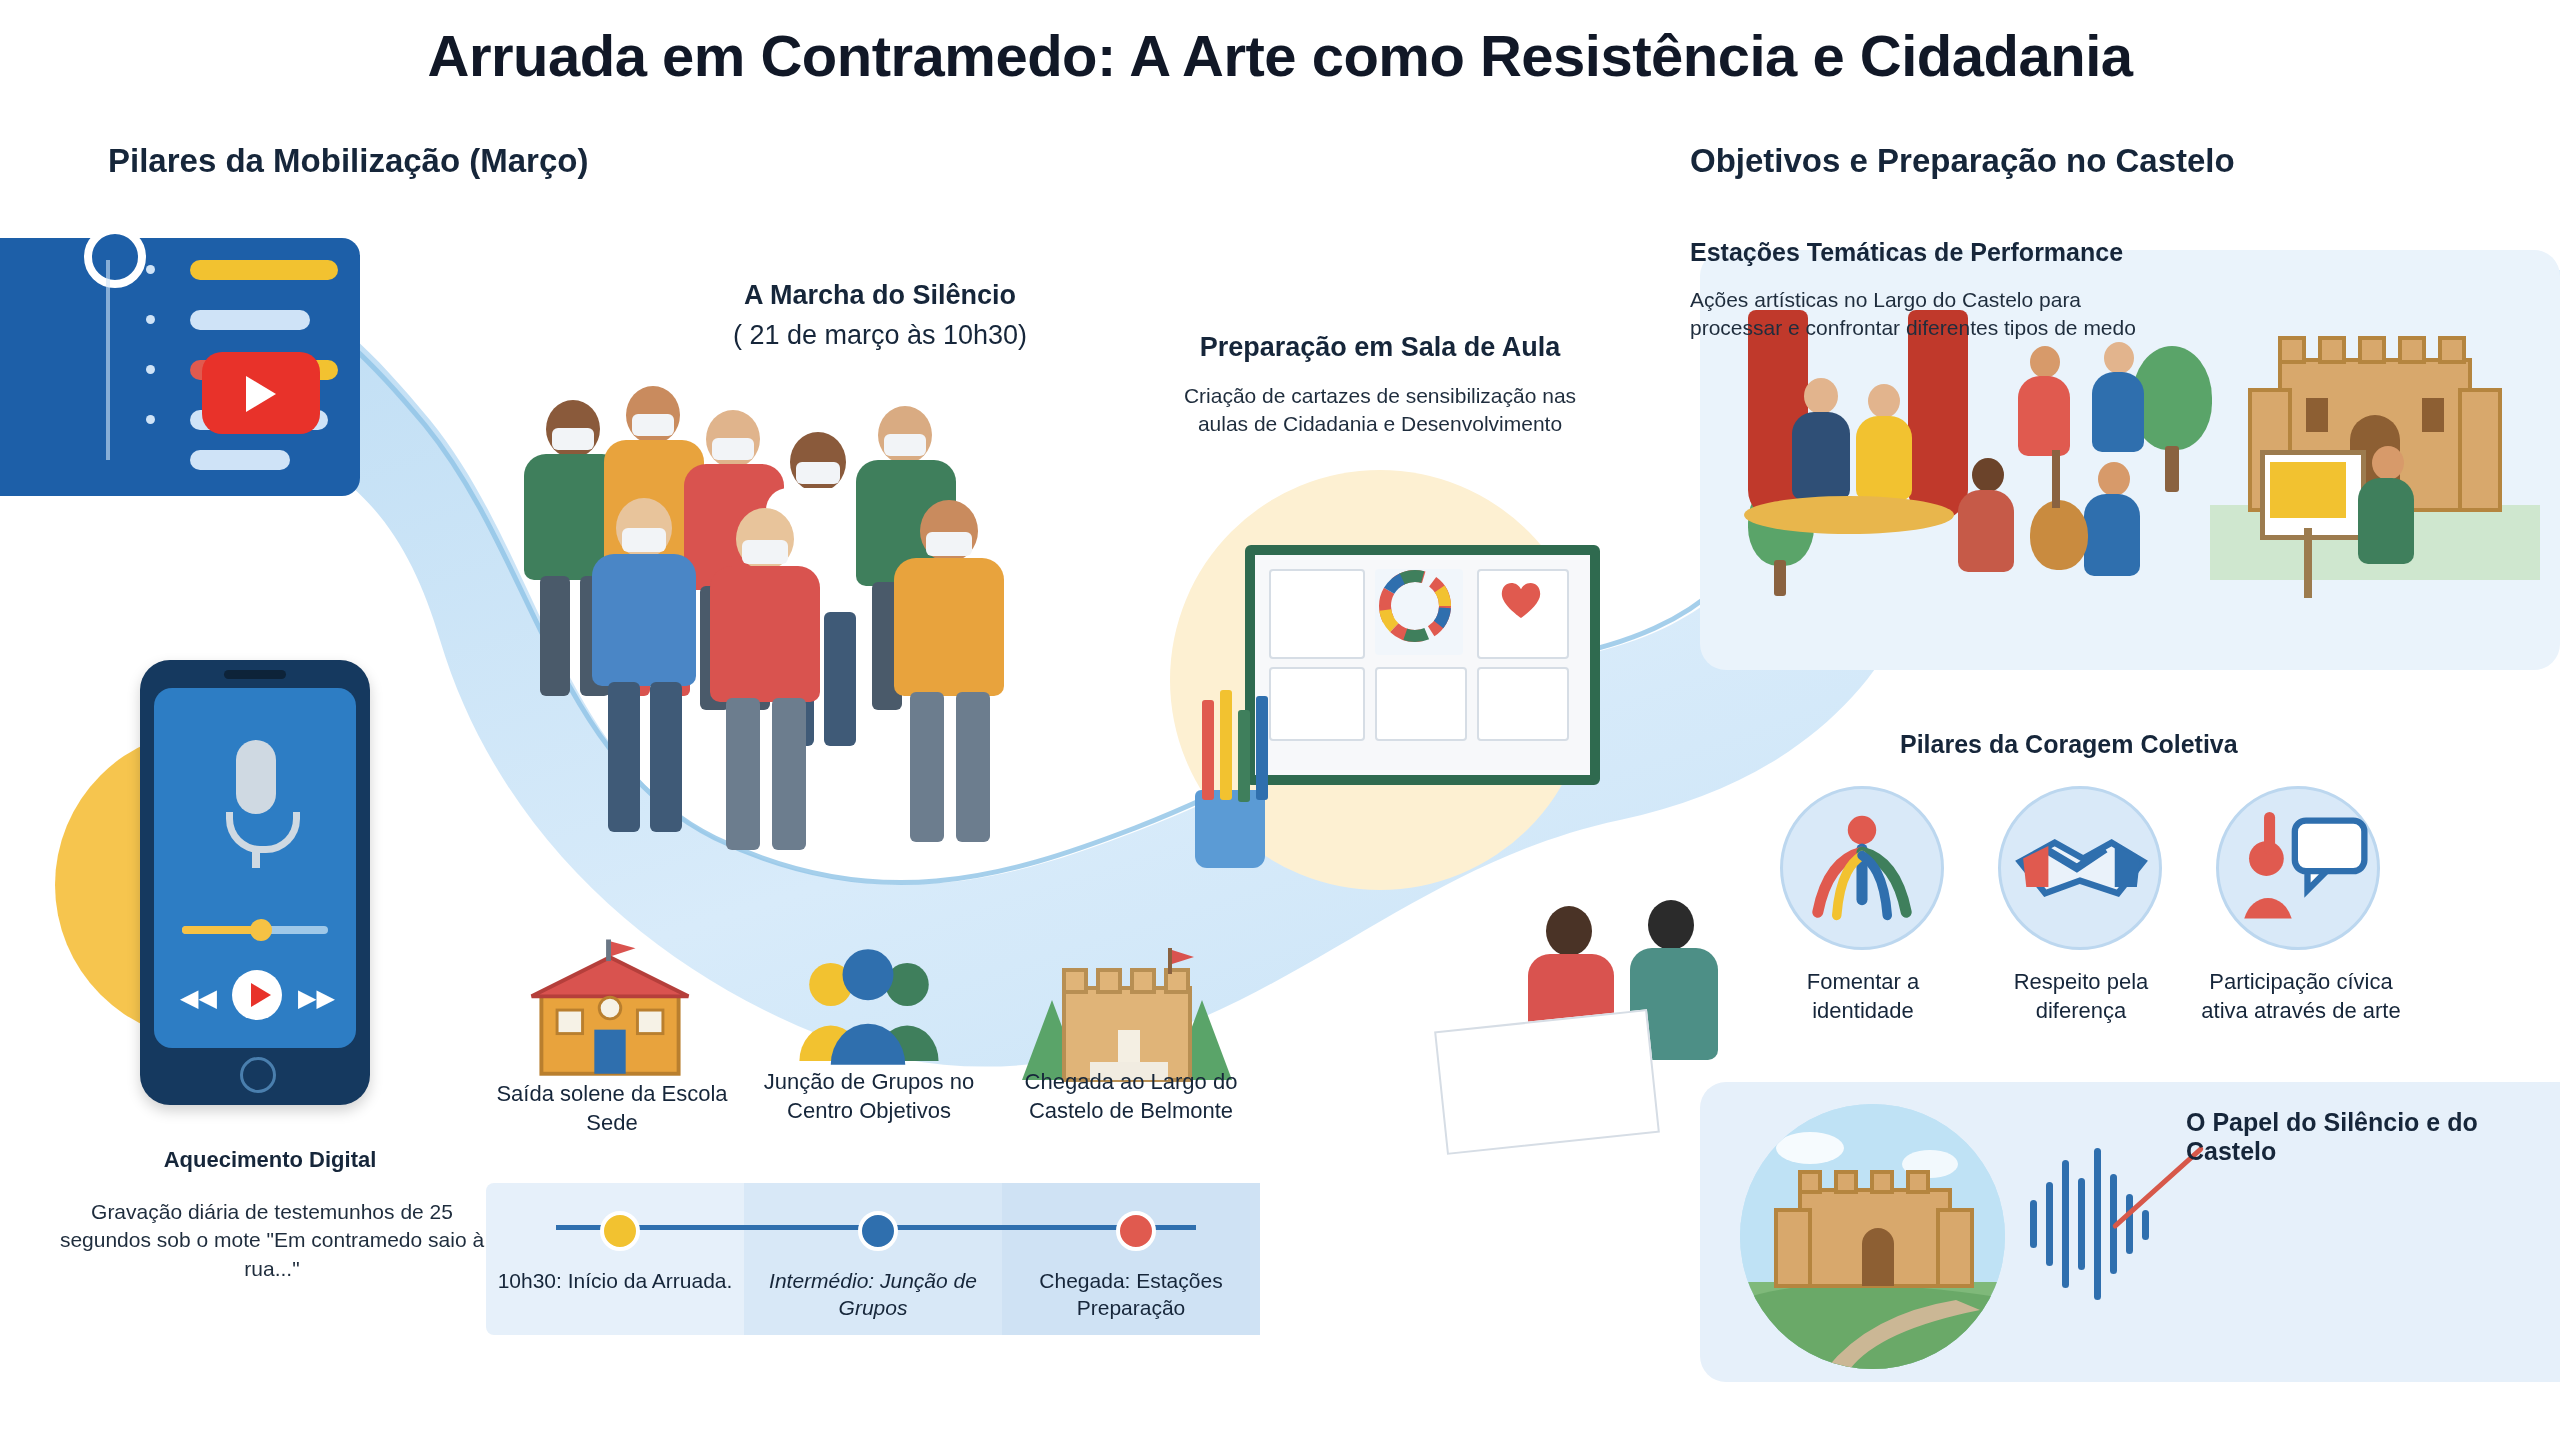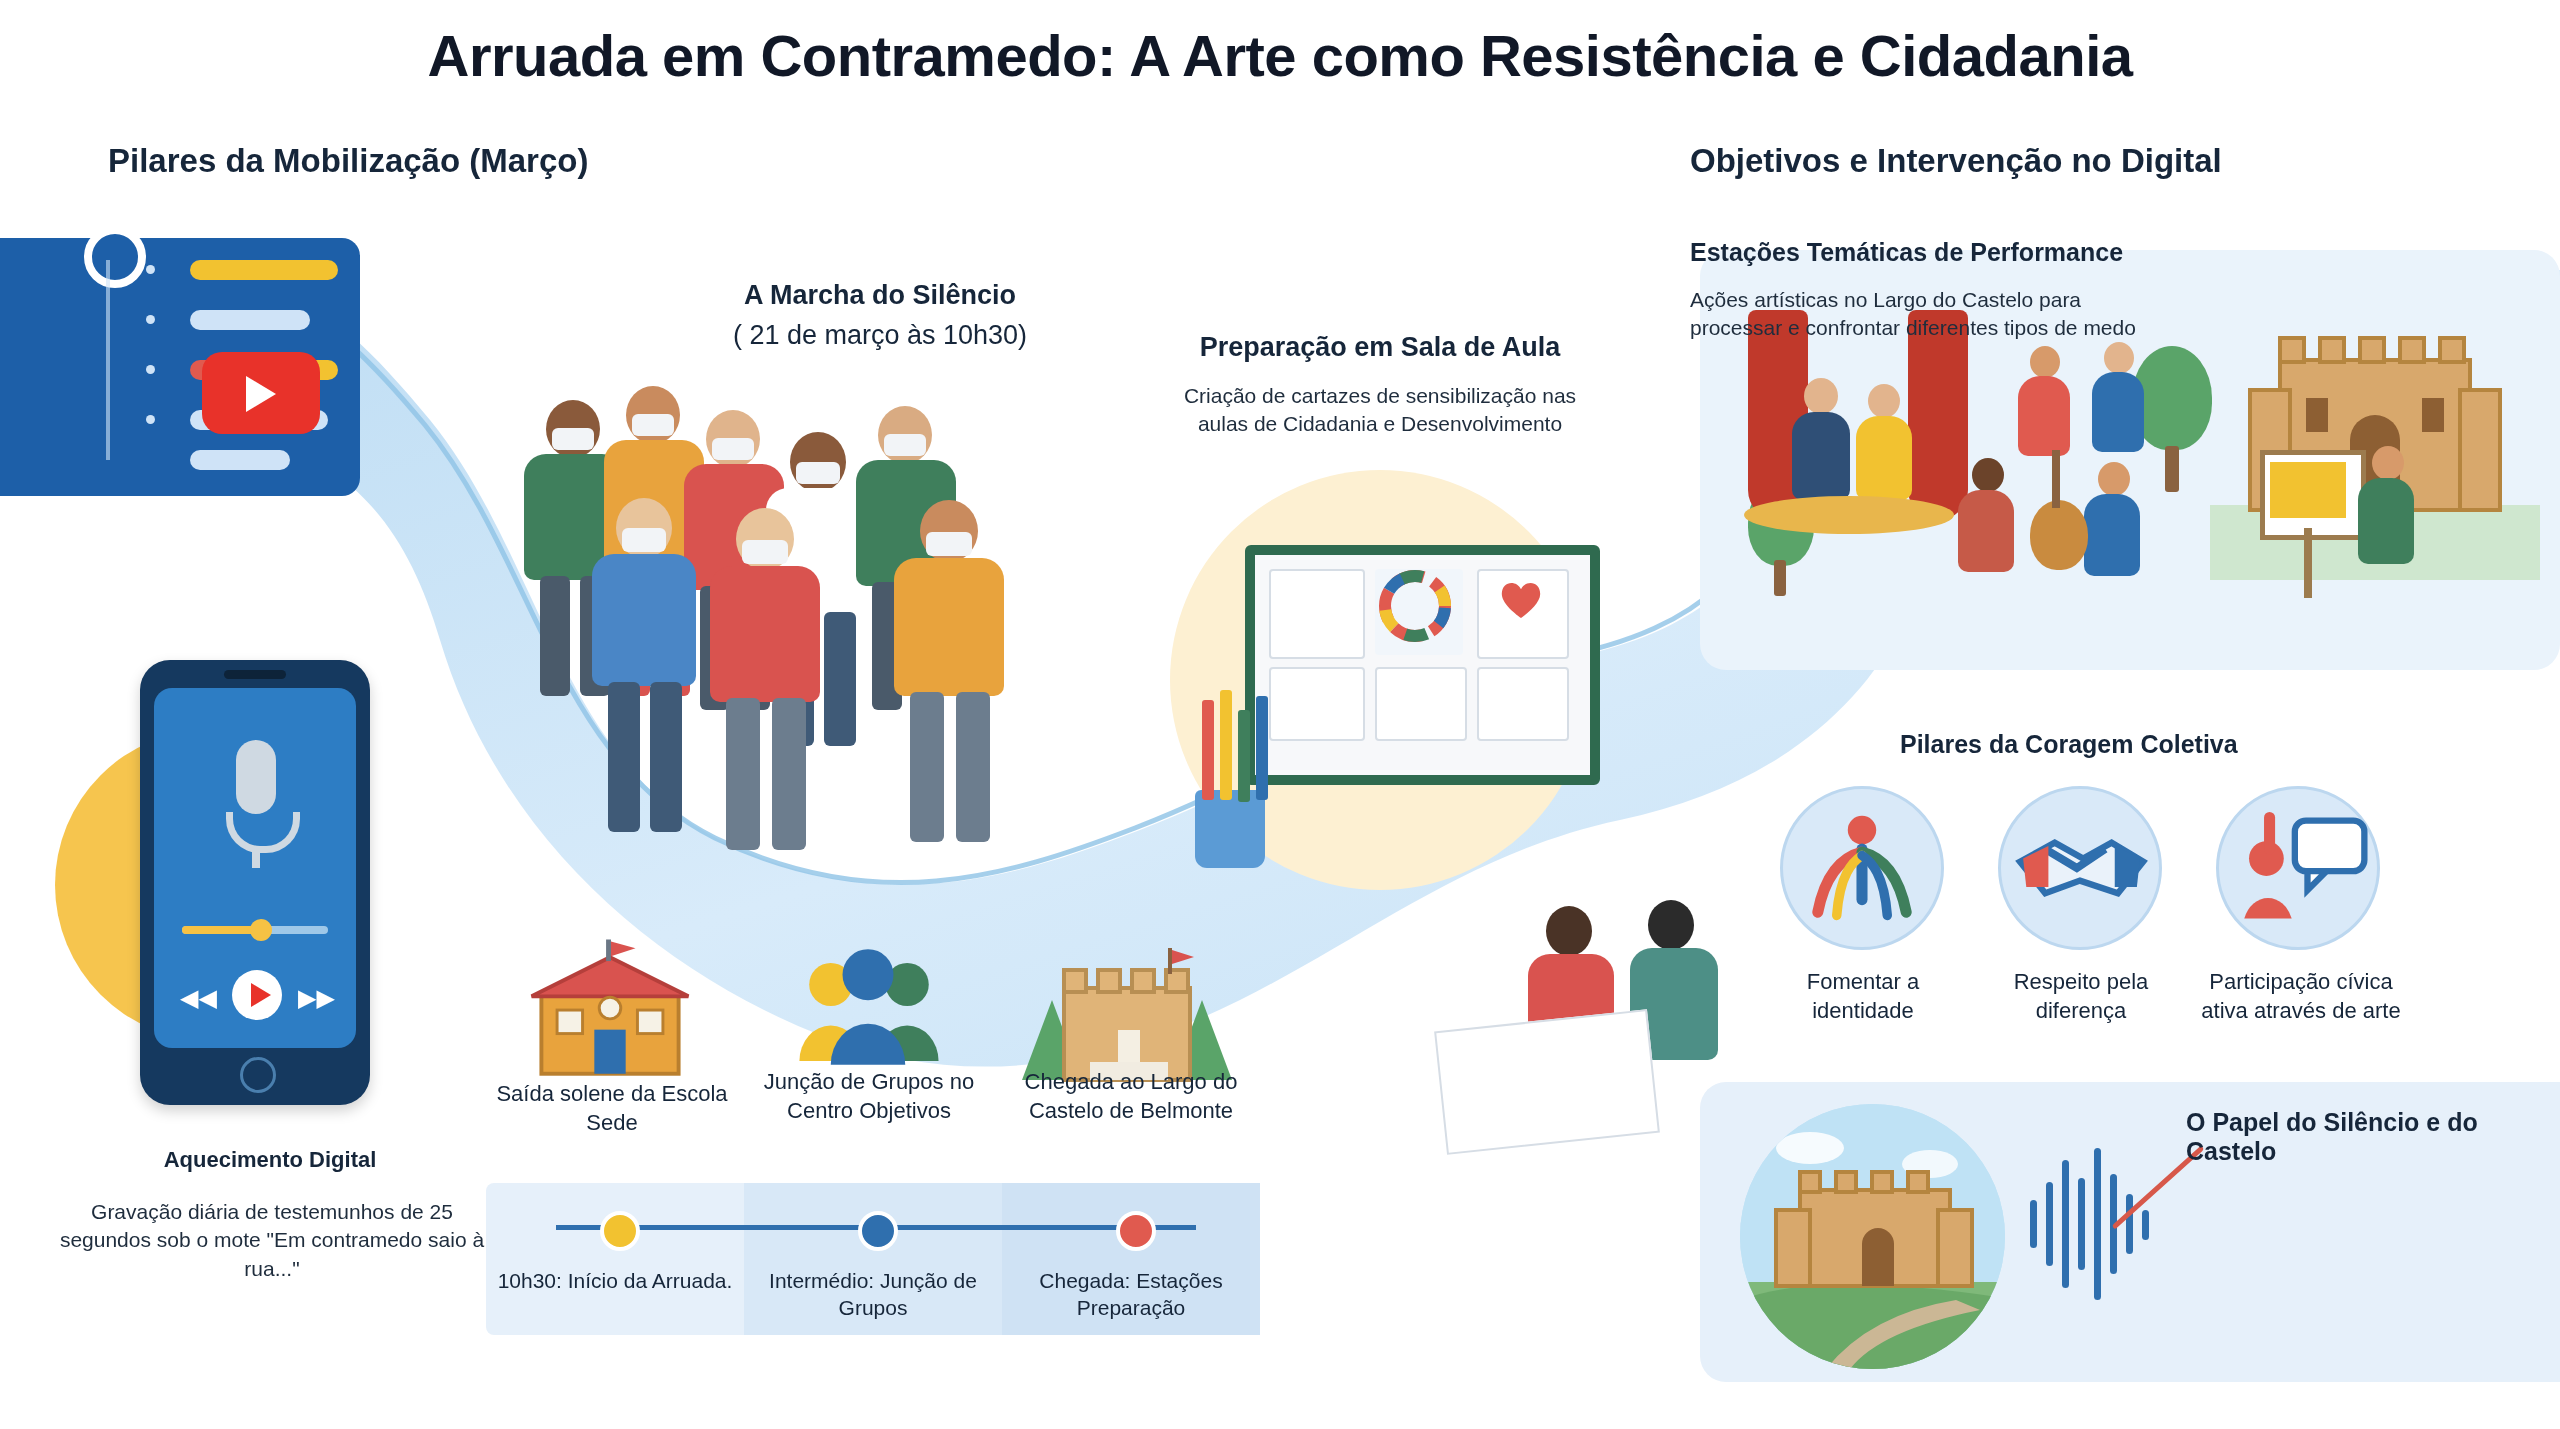--- a/index.html
+++ b/index.html
@@ -245,21 +245,21 @@
              L2560,270 L2560,430 L2030,430 C1960,455 1950,530 1905,620 C1855,720 1760,790 1620,820
              C1470,852 1370,935 1240,1000 C1100,1070 960,1090 820,1035 C660,972 500,840 440,640
              C392,478 300,400 0,405 Z" fill="url(#gradRiver)"></path>
     <path d="M0,250 C250,243 325,305 425,425 C535,560 555,758 715,838 C875,916 1005,878 1135,828
              C1285,770 1395,688 1555,658 C1715,628 1755,558 1795,468 C1835,378 1895,298 2005,268" fill="none" stroke="#8fc3e6" stroke-width="5" opacity=".8"></path>
   </svg>
 
   <div class="main-title">Arruada em Contramedo: A Arte como Resistência e Cidadania</div>
 
   <div class="section-heading" id="heading-left">Pilares da Mobilização (Março)</div>
-  <div class="section-heading" id="heading-right">Objetivos e Intervenção no Digital</div>
+  <div class="section-heading" id="heading-right">Objetivos e Preparação no Castelo</div>
 
   <div class="panel-topleft">
     <div class="ring"></div>
     <div class="dotline"></div>
     <div class="bar" style="left:190px; top:22px;  width:148px; background:#f2c230;"></div>
     <div class="bar" style="left:190px; top:72px;  width:120px; background:#cfe3f7;"></div>
     <div class="bar" style="left:190px; top:122px; width:70px;  background:#e05a4f;"></div>
     <div class="bar" style="left:266px; top:122px; width:72px;  background:#f2c230;"></div>
     <div class="bar" style="left:190px; top:172px; width:138px; background:#cfe3f7;"></div>
     <div class="bar" style="left:190px; top:212px; width:100px; background:#cfe3f7;"></div>
@@ -432,21 +432,21 @@
   </div>
 
   <div class="timeline">
     <div class="tl-seg mid" style="left:258px; width:258px;"></div>
     <div class="tl-seg end" style="left:516px; width:258px;"></div>
     <div class="tl-line"></div>
     <div class="tl-dot" style="left:114px; background:#f2c230;"></div>
     <div class="tl-dot" style="left:372px; background:#2f6fae;"></div>
     <div class="tl-dot" style="left:630px; background:#e05a4f;"></div>
     <div class="tl-label" style="left:4px;">10h30: Início da Arruada.</div>
-    <div class="tl-label" style="left:262px;">Intermédio: Junção de Grupos</div>
+    <div class="tl-label" style="left:262px;font-style:italic;">Intermédio: Junção de Grupos</div>
     <div class="tl-label" style="left:520px;">Chegada: Estações Preparação</div>
   </div>
 
   <div class="perf-panel">
 
     <svg style="position:absolute; left:510px; top:30px; width:330px; height:300px;" viewBox="0 0 330 300">
       <rect x="0" y="225" width="330" height="75" fill="#cfe7cf"></rect>
       <rect x="70" y="80" width="190" height="150" fill="#d8a86c" stroke="#b5853f" stroke-width="4"></rect>
       <rect x="40" y="110" width="40" height="120" fill="#d8a86c" stroke="#b5853f" stroke-width="4"></rect>
       <rect x="250" y="110" width="40" height="120" fill="#d8a86c" stroke="#b5853f" stroke-width="4"></rect>

